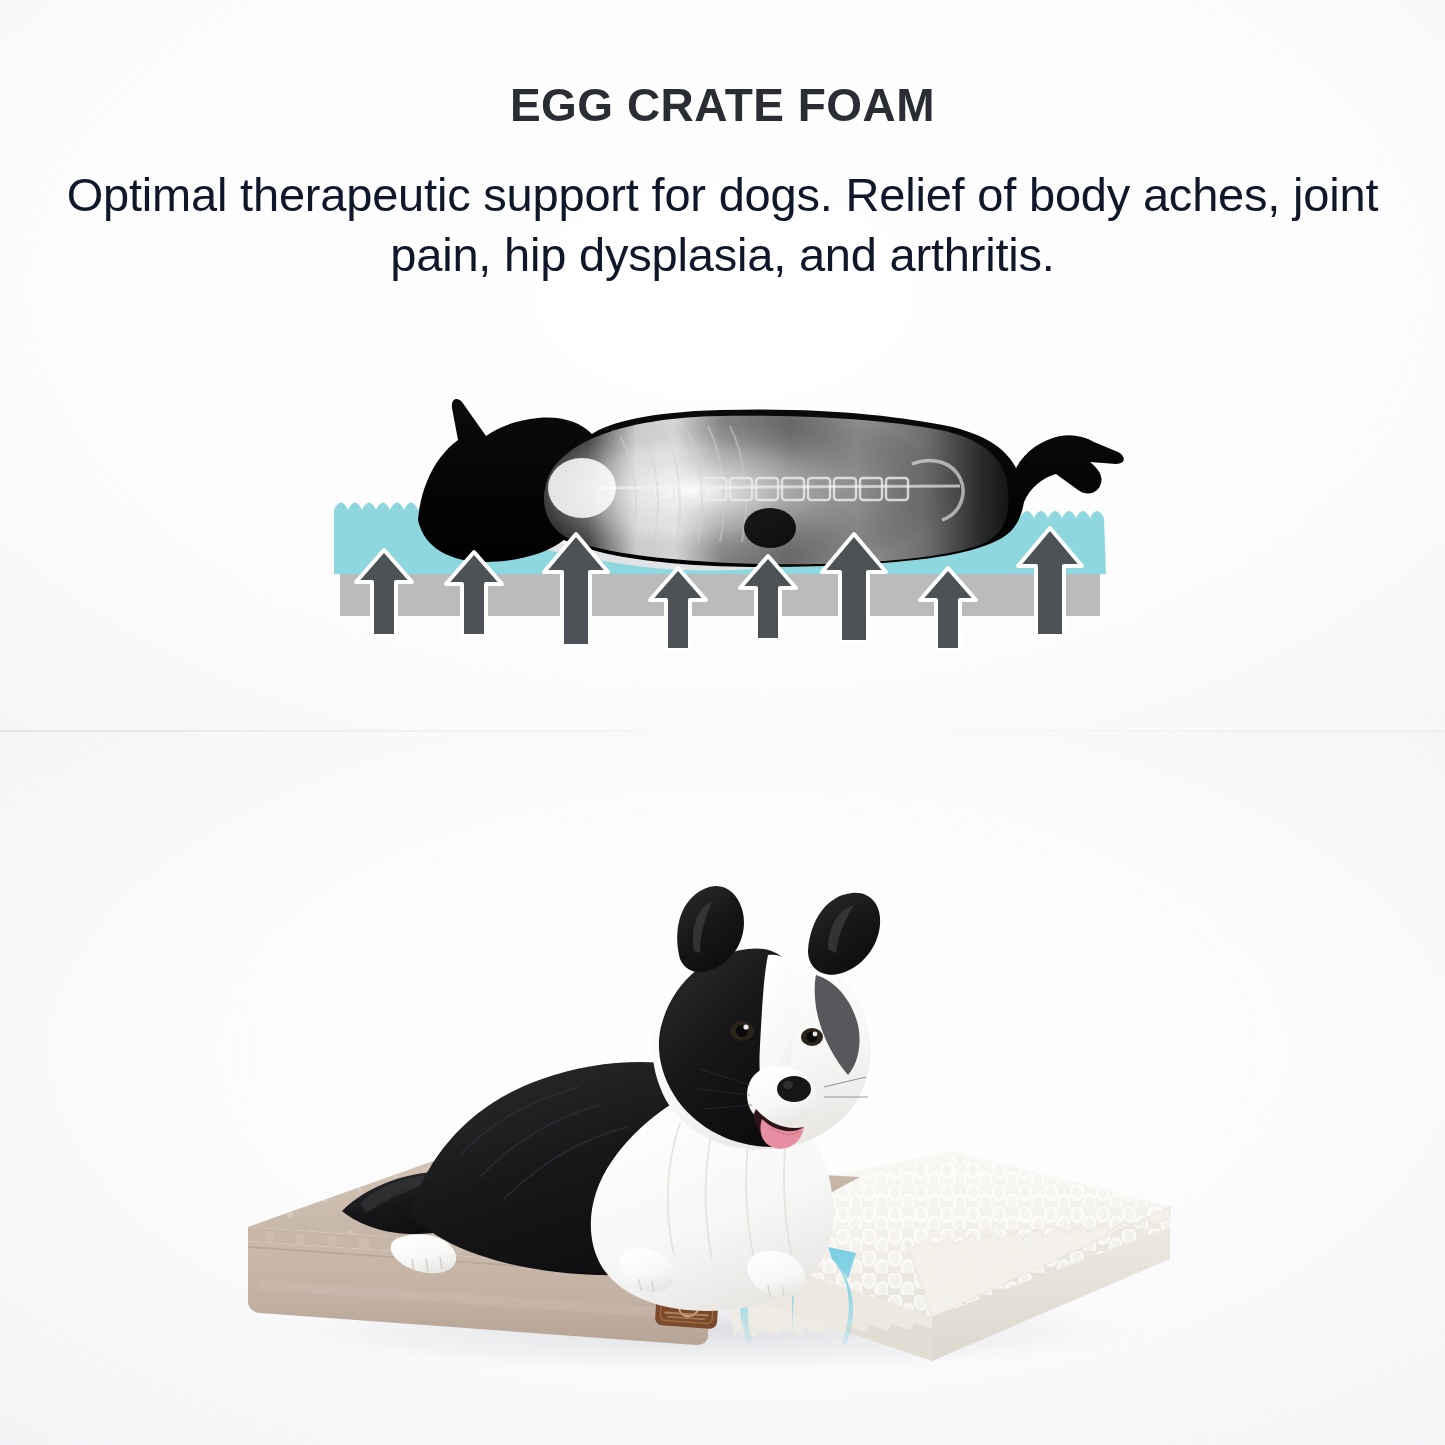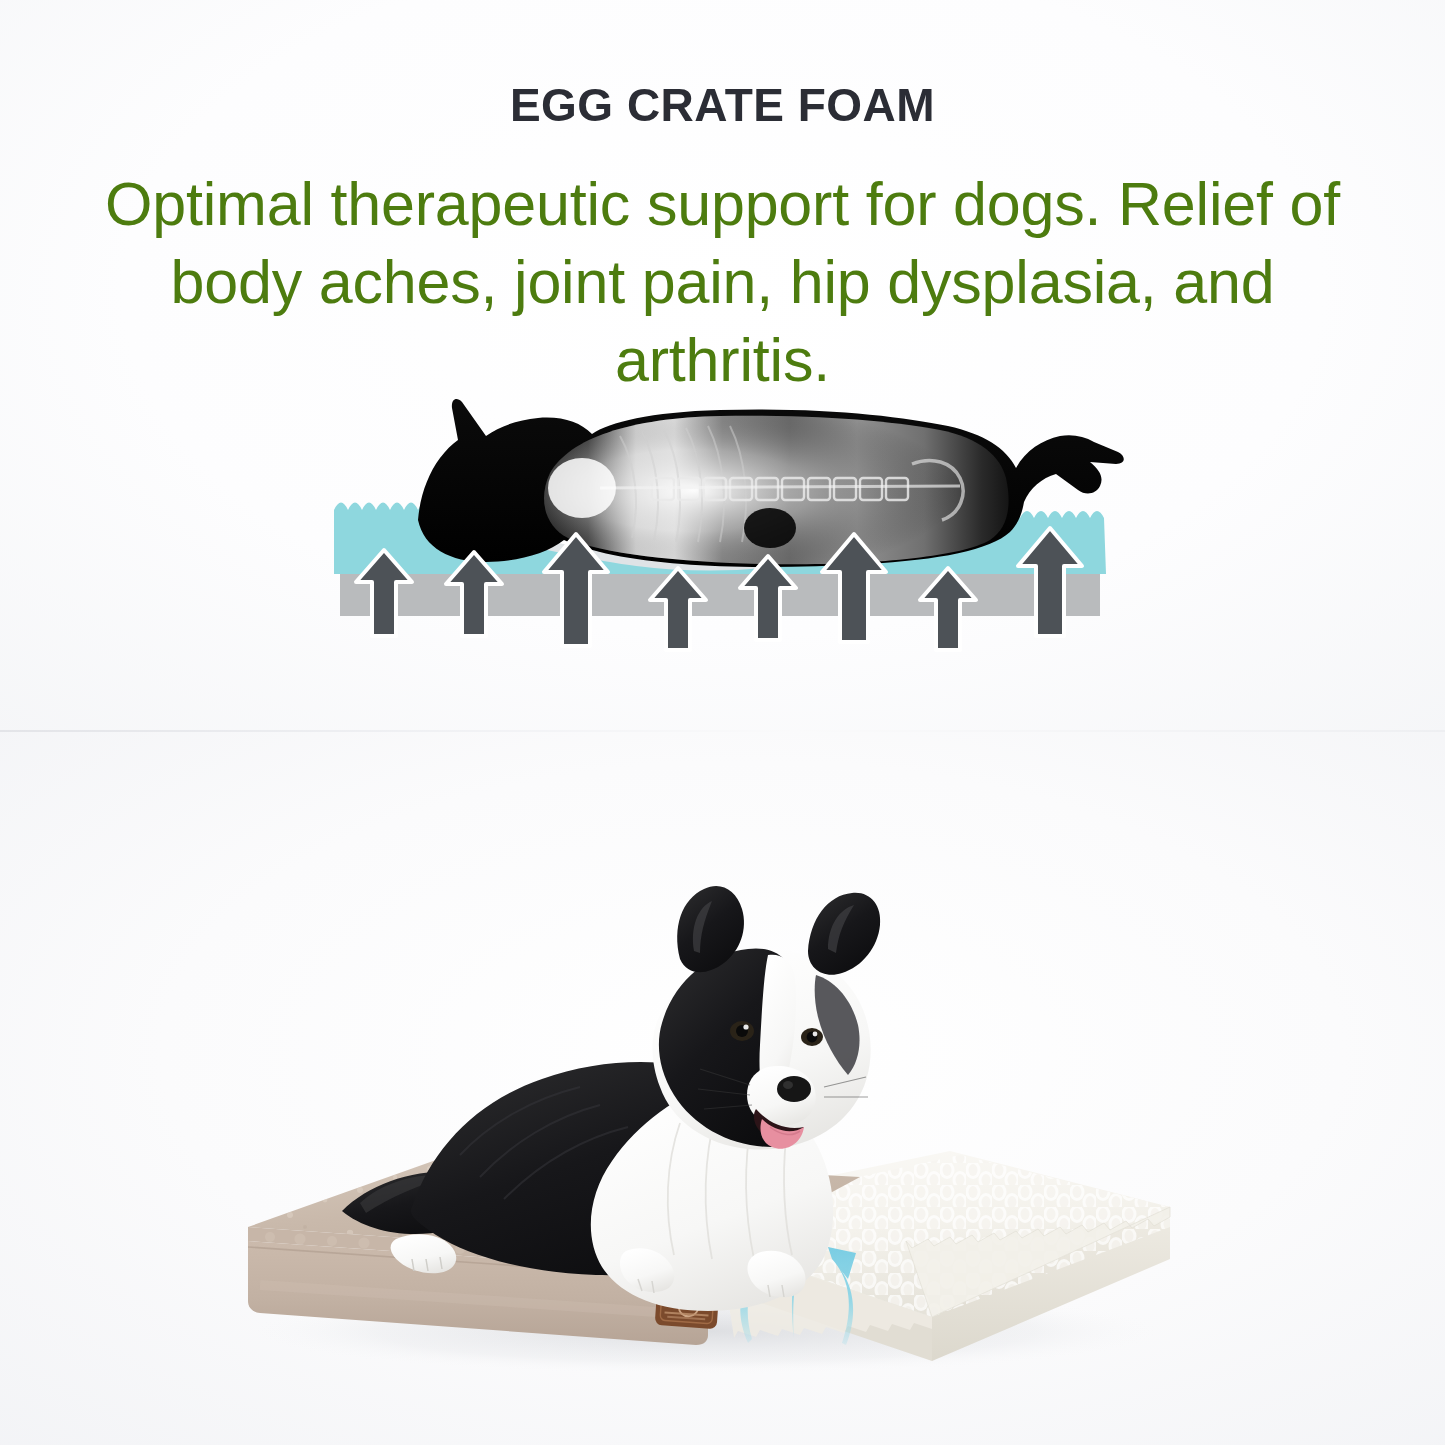--- a/index.html
+++ b/index.html
@@ -34,22 +34,22 @@
     font-weight:700;
     letter-spacing:0.5px;
     white-space:nowrap;
   }
   #hl-top{top:78px;font-size:46px;}
   #hl-bottom{top:776px;font-size:44px;}
 
   .subtitle{
     position:absolute;left:50%;transform:translateX(-50%);
     width:1330px;text-align:center;
-    color:#4d7c0f;
-    font-size:61px;
+    color:#0f172a;
+    font-size:47px;
     font-weight:300;
     line-height:1.28;
     letter-spacing:-0.2px;
   }
   #sub-top{top:165px;}
 
   
   .diagram{
     position:absolute;left:300px;top:378px;width:840px;height:282px;
   }

